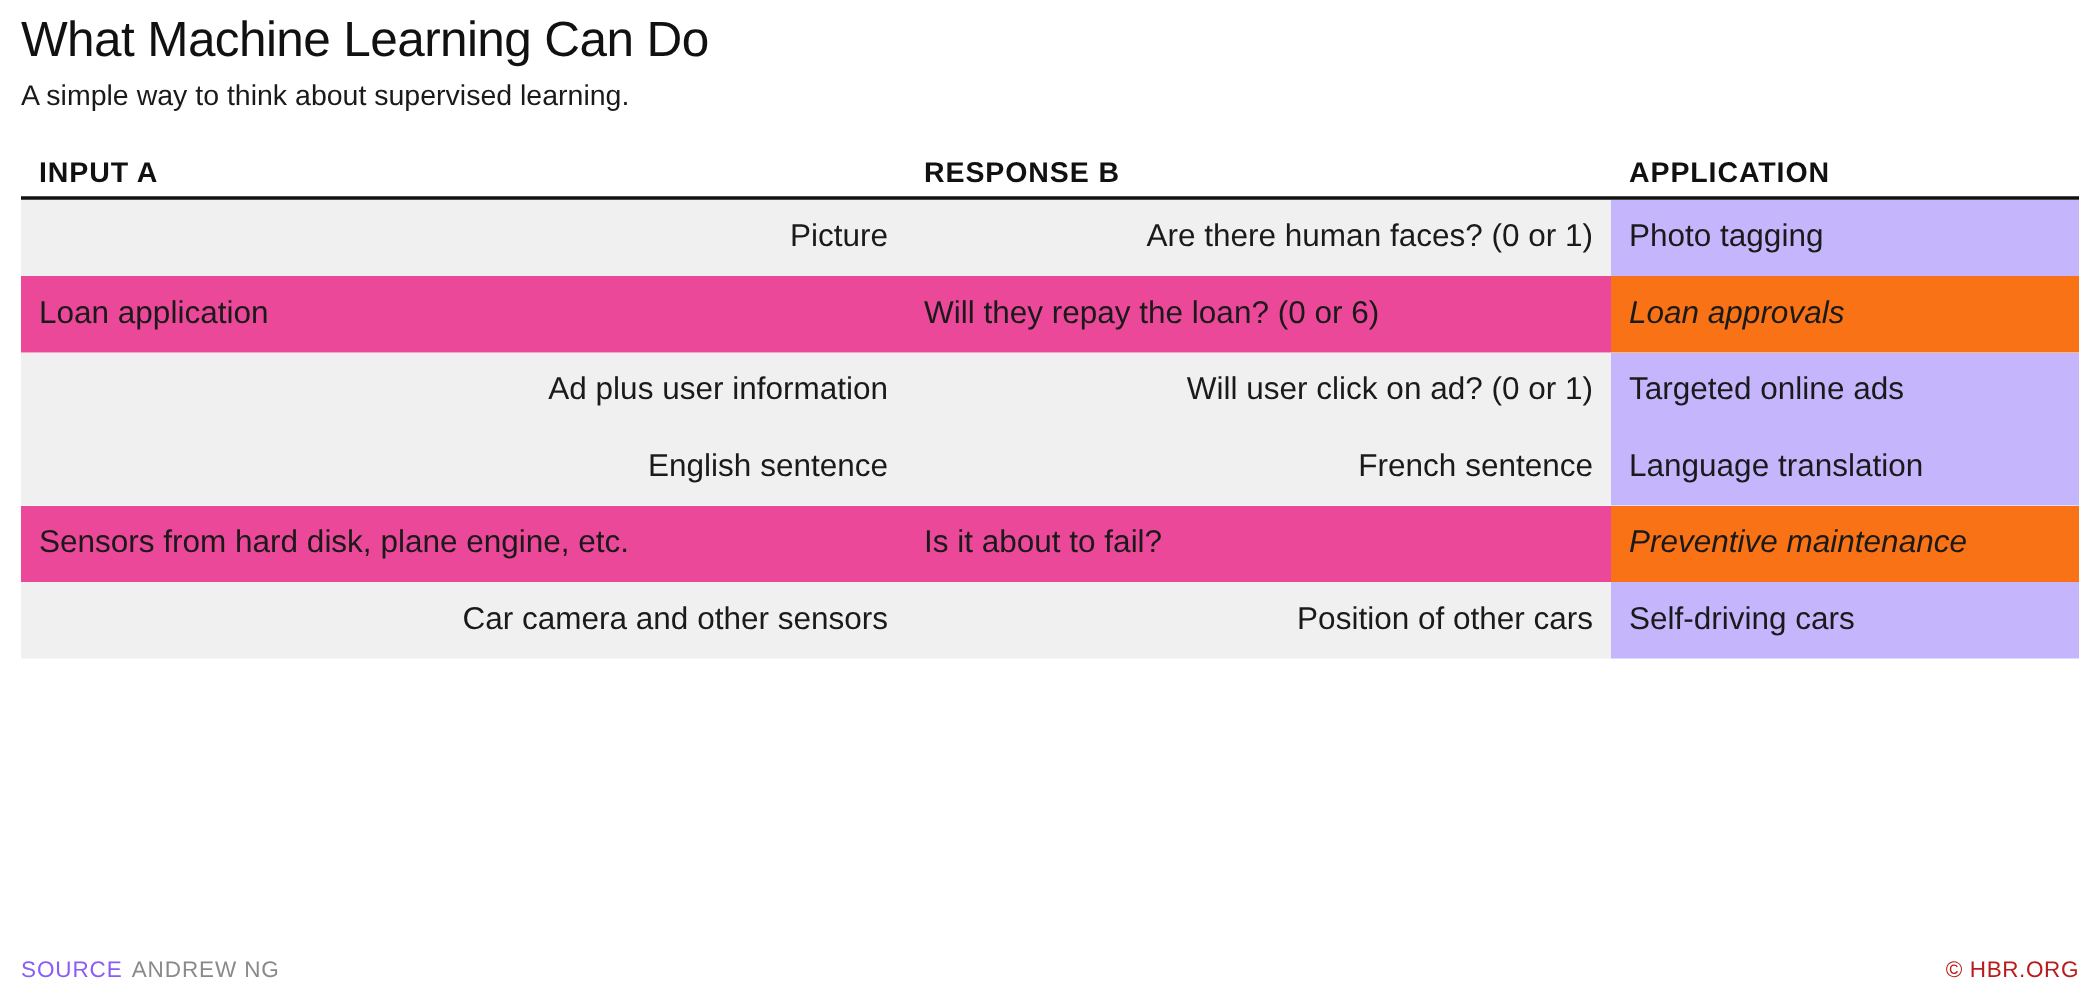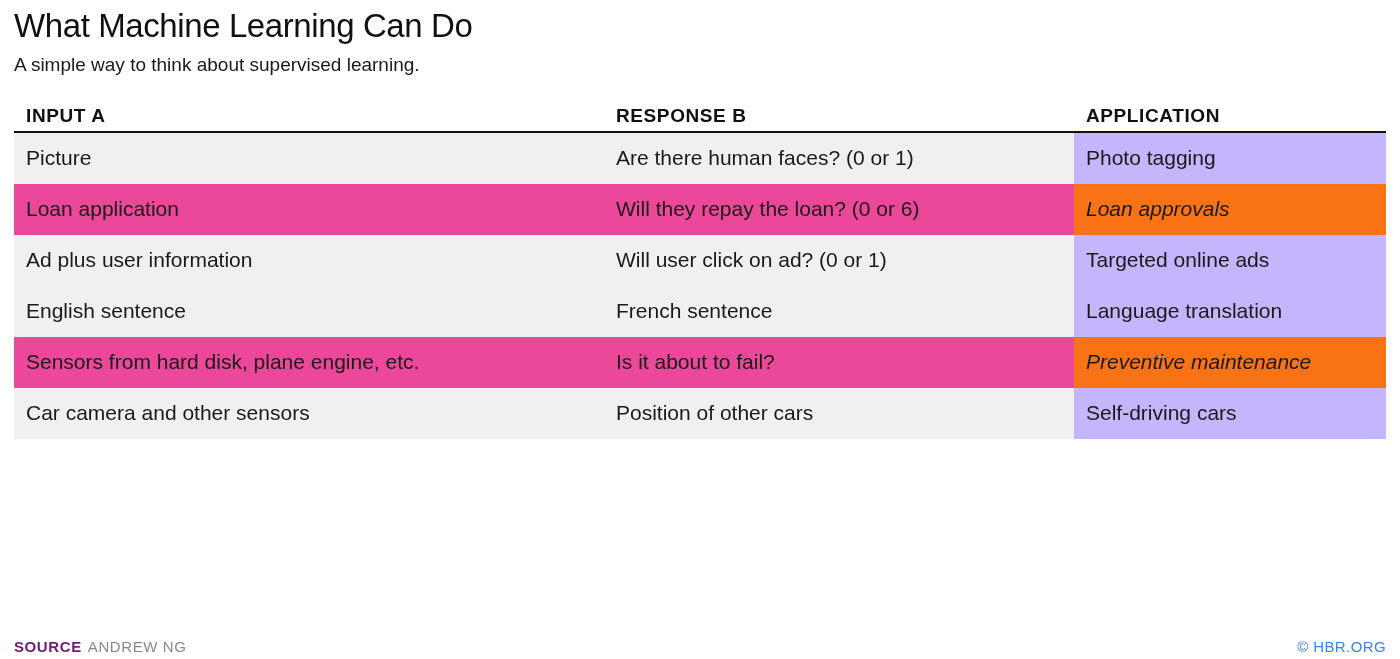--- a/index.html
+++ b/index.html
@@ -62,21 +62,21 @@
     vertical-align: middle;
     white-space: nowrap;
     overflow: hidden;
     text-overflow: ellipsis;
   }
   table.matrix col.col-a { width: 590px; }
   table.matrix col.col-b { width: 470px; }
   table.matrix col.col-c { width: 312px; }
 
   tr.row-even td.cell-a,
-  tr.row-even td.cell-b { background: #f0f0f0; }
+  tr.row-even td.cell-b { background: #f0f0f0; text-align: right; }
   tr.row-odd td.cell-a,
   tr.row-odd td.cell-b { background: #ec4899; }
 
   tr.row-even td.cell-c { background: #c4b5fd; }
   tr.row-odd td.cell-c { background: #f97316; font-style: italic; }
 
   .footer {
     position: absolute;
     left: 14px;
     right: 14px;
@@ -84,28 +84,28 @@
     display: flex;
     justify-content: space-between;
     align-items: baseline;
   }
   .source {
     font-size: 15px;
     letter-spacing: 0.6px;
     color: #8a8a8a;
   }
   .source .source-label {
-    font-weight: bold;
-    color: #701a75;
+    font-weight: normal;
+    color: #8b5cf6;
     margin-right: 6px;
   }
   .credit {
     font-size: 15px;
     letter-spacing: 0.4px;
-    color: #3b82f6;
+    color: #b91c1c;
   }
 </style>
 </head>
 <body>
 
 <div class="page">
 
   <h1 class="title">What Machine Learning Can Do</h1>
   <p class="subtitle">A simple way to think about supervised learning.</p>
 

